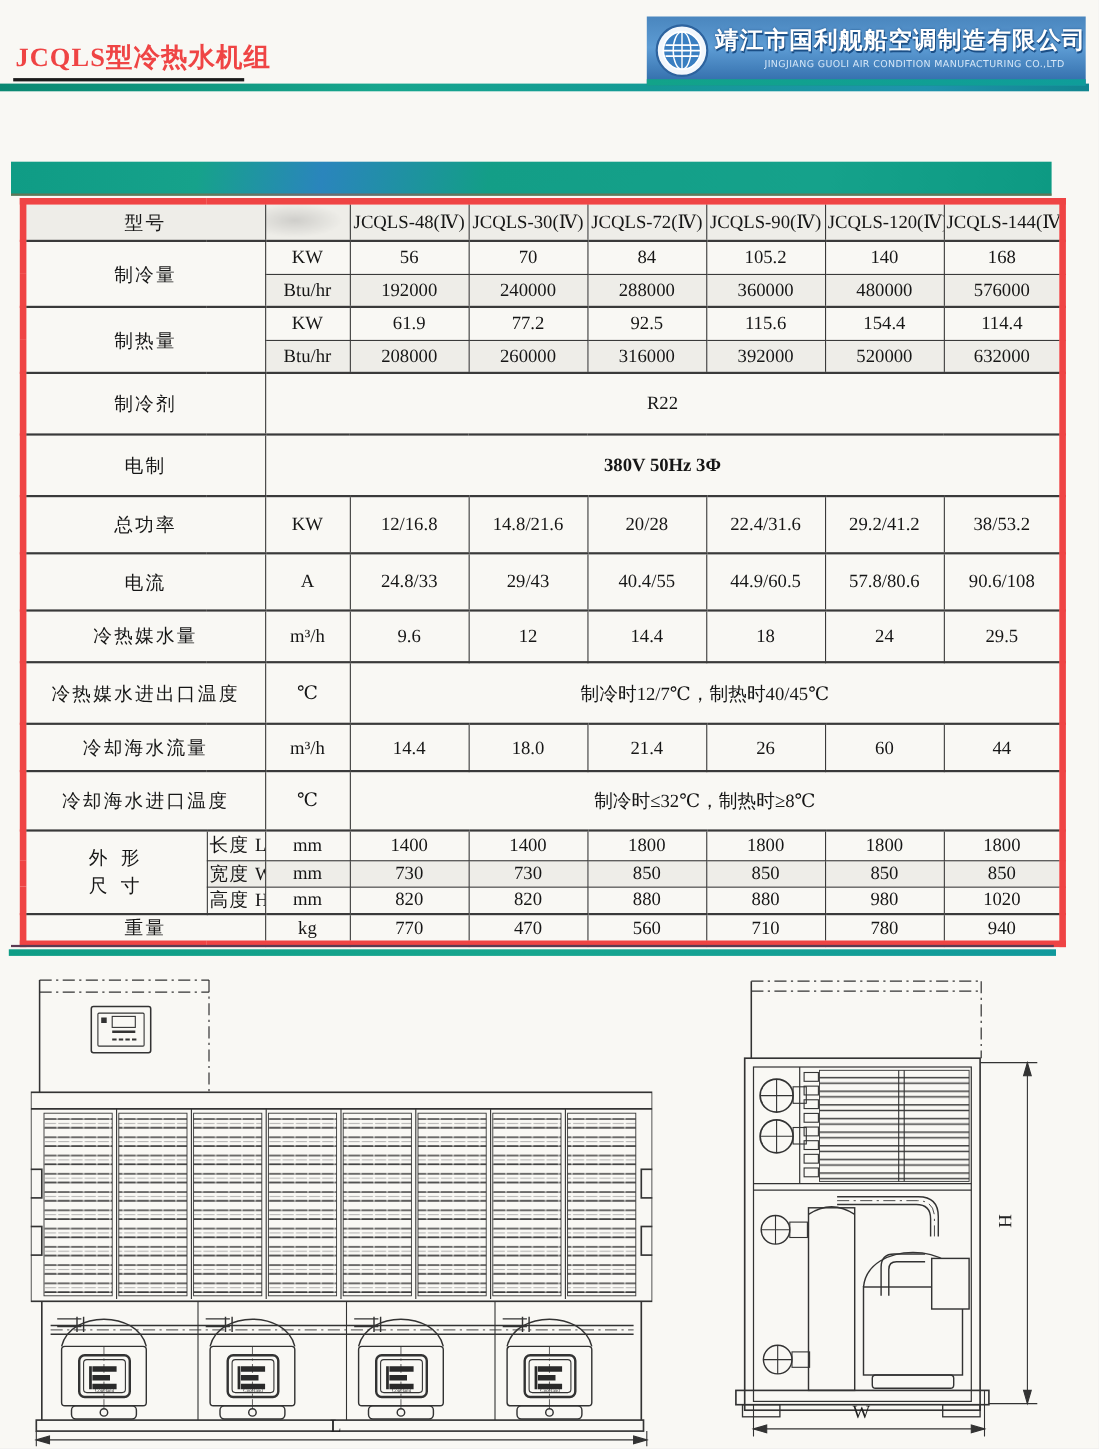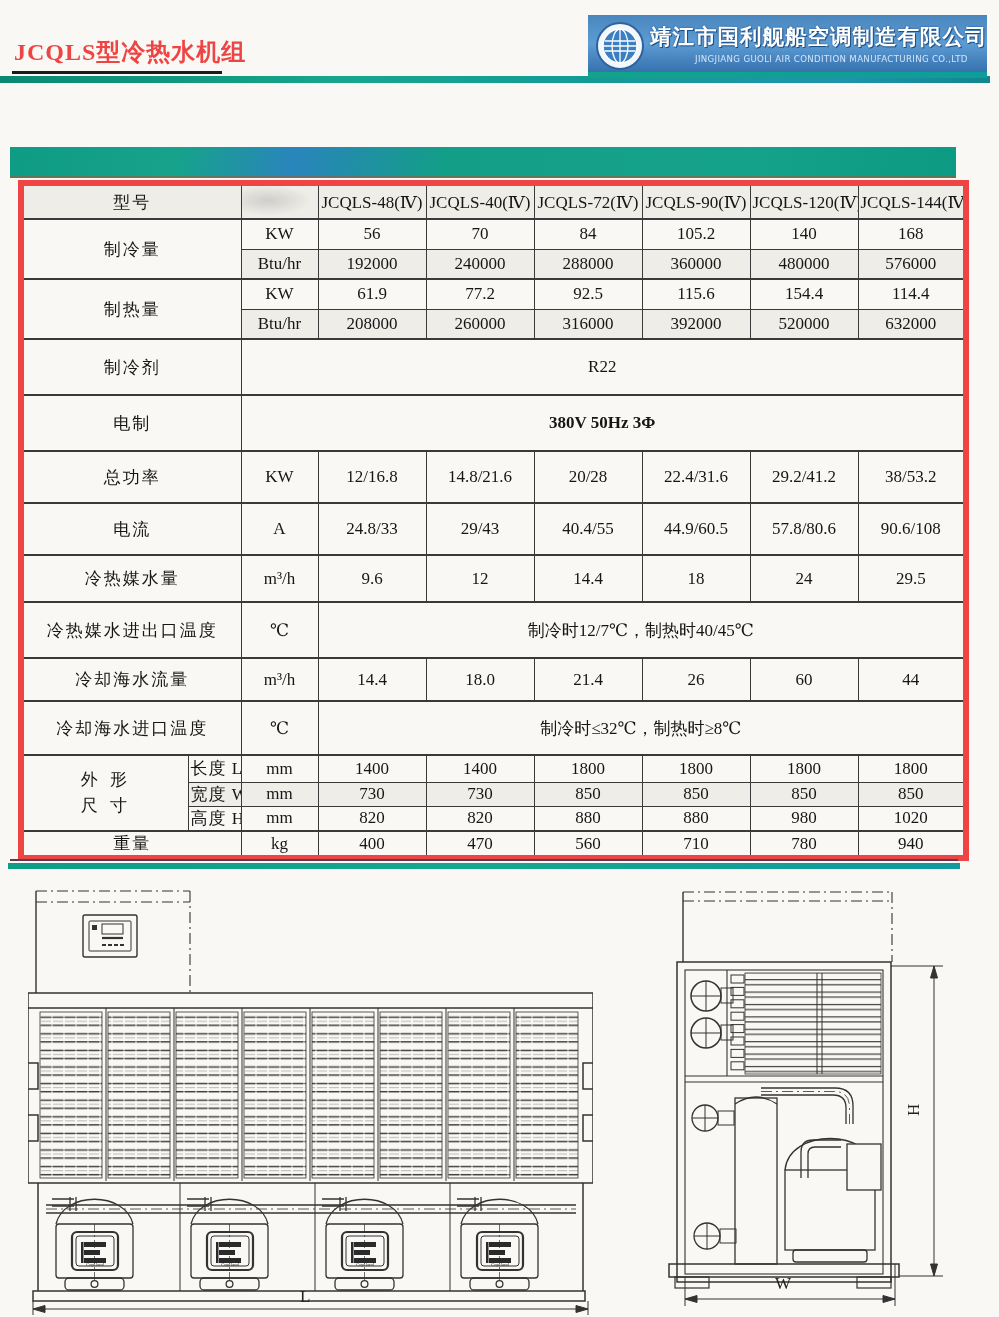--- a/index.html
+++ b/index.html
@@ -90,21 +90,21 @@
         <col style="width:108px">
       <col style="width:108px">
         <col style="width:108px">
         <col style="width:108px">
     </colgroup>
     <tbody>
         <tr class="t" style="height:36px">
       <td class="lbl" colspan="2">型号</td>
       <td class="u smudge"></td>
       <td class="model">JCQLS-48(Ⅳ)</td>
-      <td class="model">JCQLS-40(Ⅳ)</td>
+      <td class="model">JCQLS-30(Ⅳ)</td>
       <td class="model">JCQLS-72(Ⅳ)</td>
       <td class="model">JCQLS-90(Ⅳ)</td>
       <td class="model">JCQLS-120(Ⅳ)</td>
       <td class="model">JCQLS-144(Ⅳ)</td>
     </tr>
     <tr class="b2" style="height:30px">
       <td class="lbl" colspan="2" rowspan="2">制冷量</td>
       <td class="u">KW</td>
       <td>56</td>
       <td>70</td>
@@ -229,21 +229,21 @@
       <td>820</td>
       <td>820</td>
       <td>880</td>
       <td>880</td>
       <td>980</td>
       <td>1020</td>
     </tr>
     <tr class="b2" style="height:27px">
       <td class="lbl" colspan="2">重量</td>
       <td class="u">kg</td>
-      <td>400</td>
+      <td>770</td>
       <td>470</td>
       <td>560</td>
       <td>710</td>
       <td>780</td>
       <td>940</td>
     </tr>
   </tbody>
     </table>
 
   <div class="rule-dark"></div>

